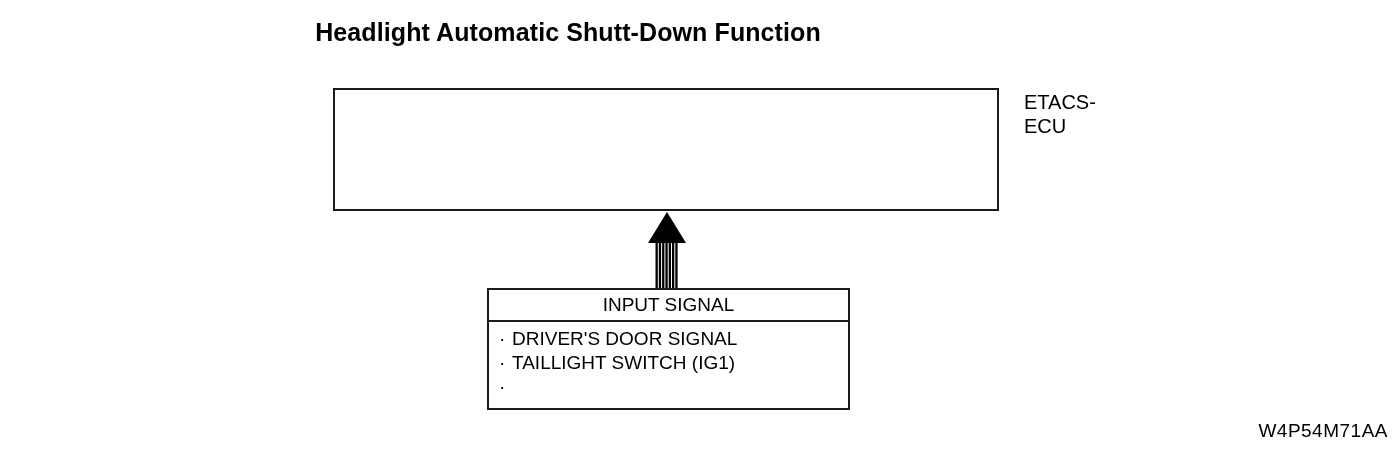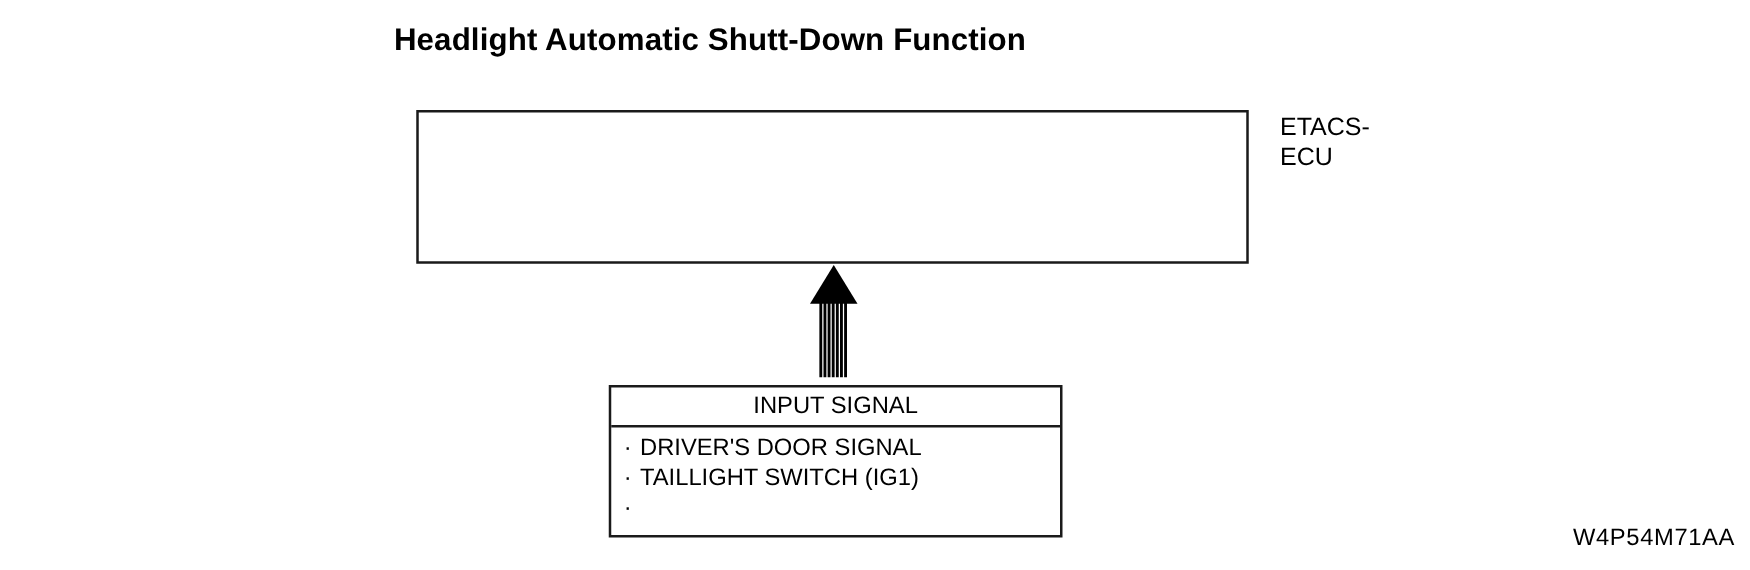--- a/index.html
+++ b/index.html
@@ -58,21 +58,21 @@
     left: 645px;
     top: 210px;
     width: 44px;
     height: 92px;
   }
 
   
   .input-box {
     position: absolute;
     left: 487px;
-    top: 308px;
+    top: 288px;
     width: 363px;
     height: 122px;
     border: 2px solid #1a1a1a;
     background: #ffffff;
     box-sizing: border-box;
   }
   .input-header {
     height: 32px;
     border-bottom: 2px solid #1a1a1a;
     box-sizing: border-box;

